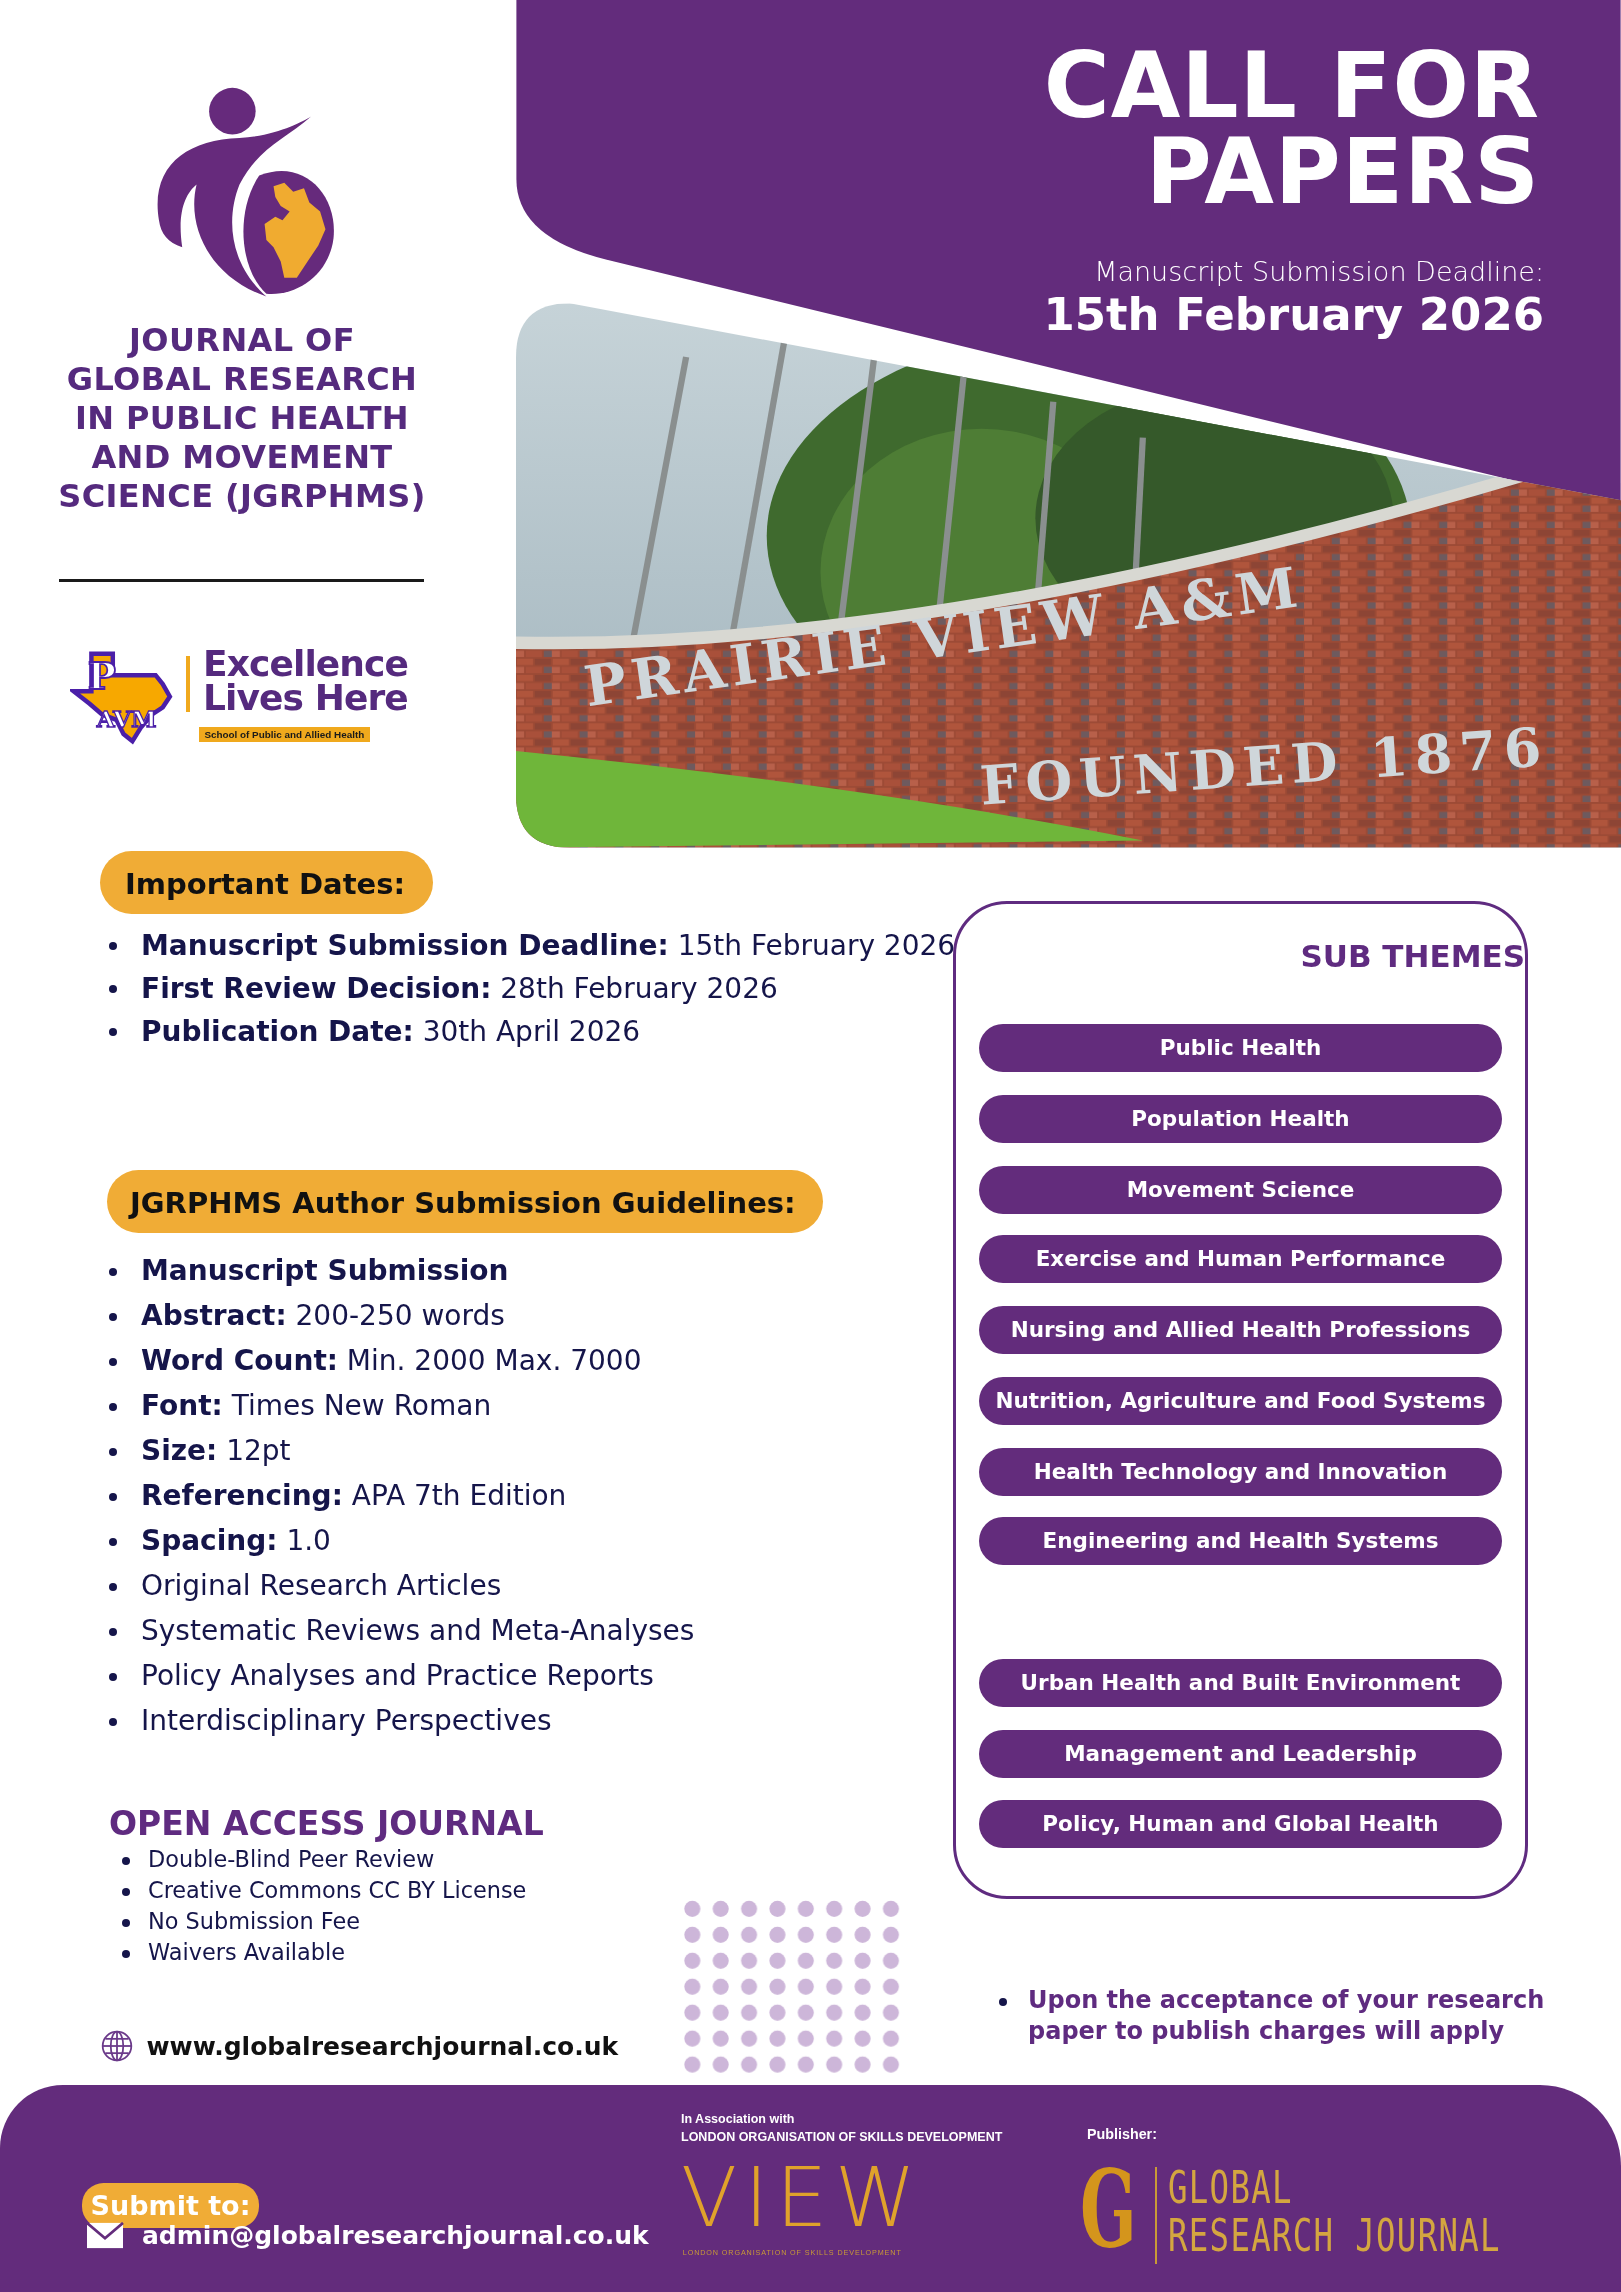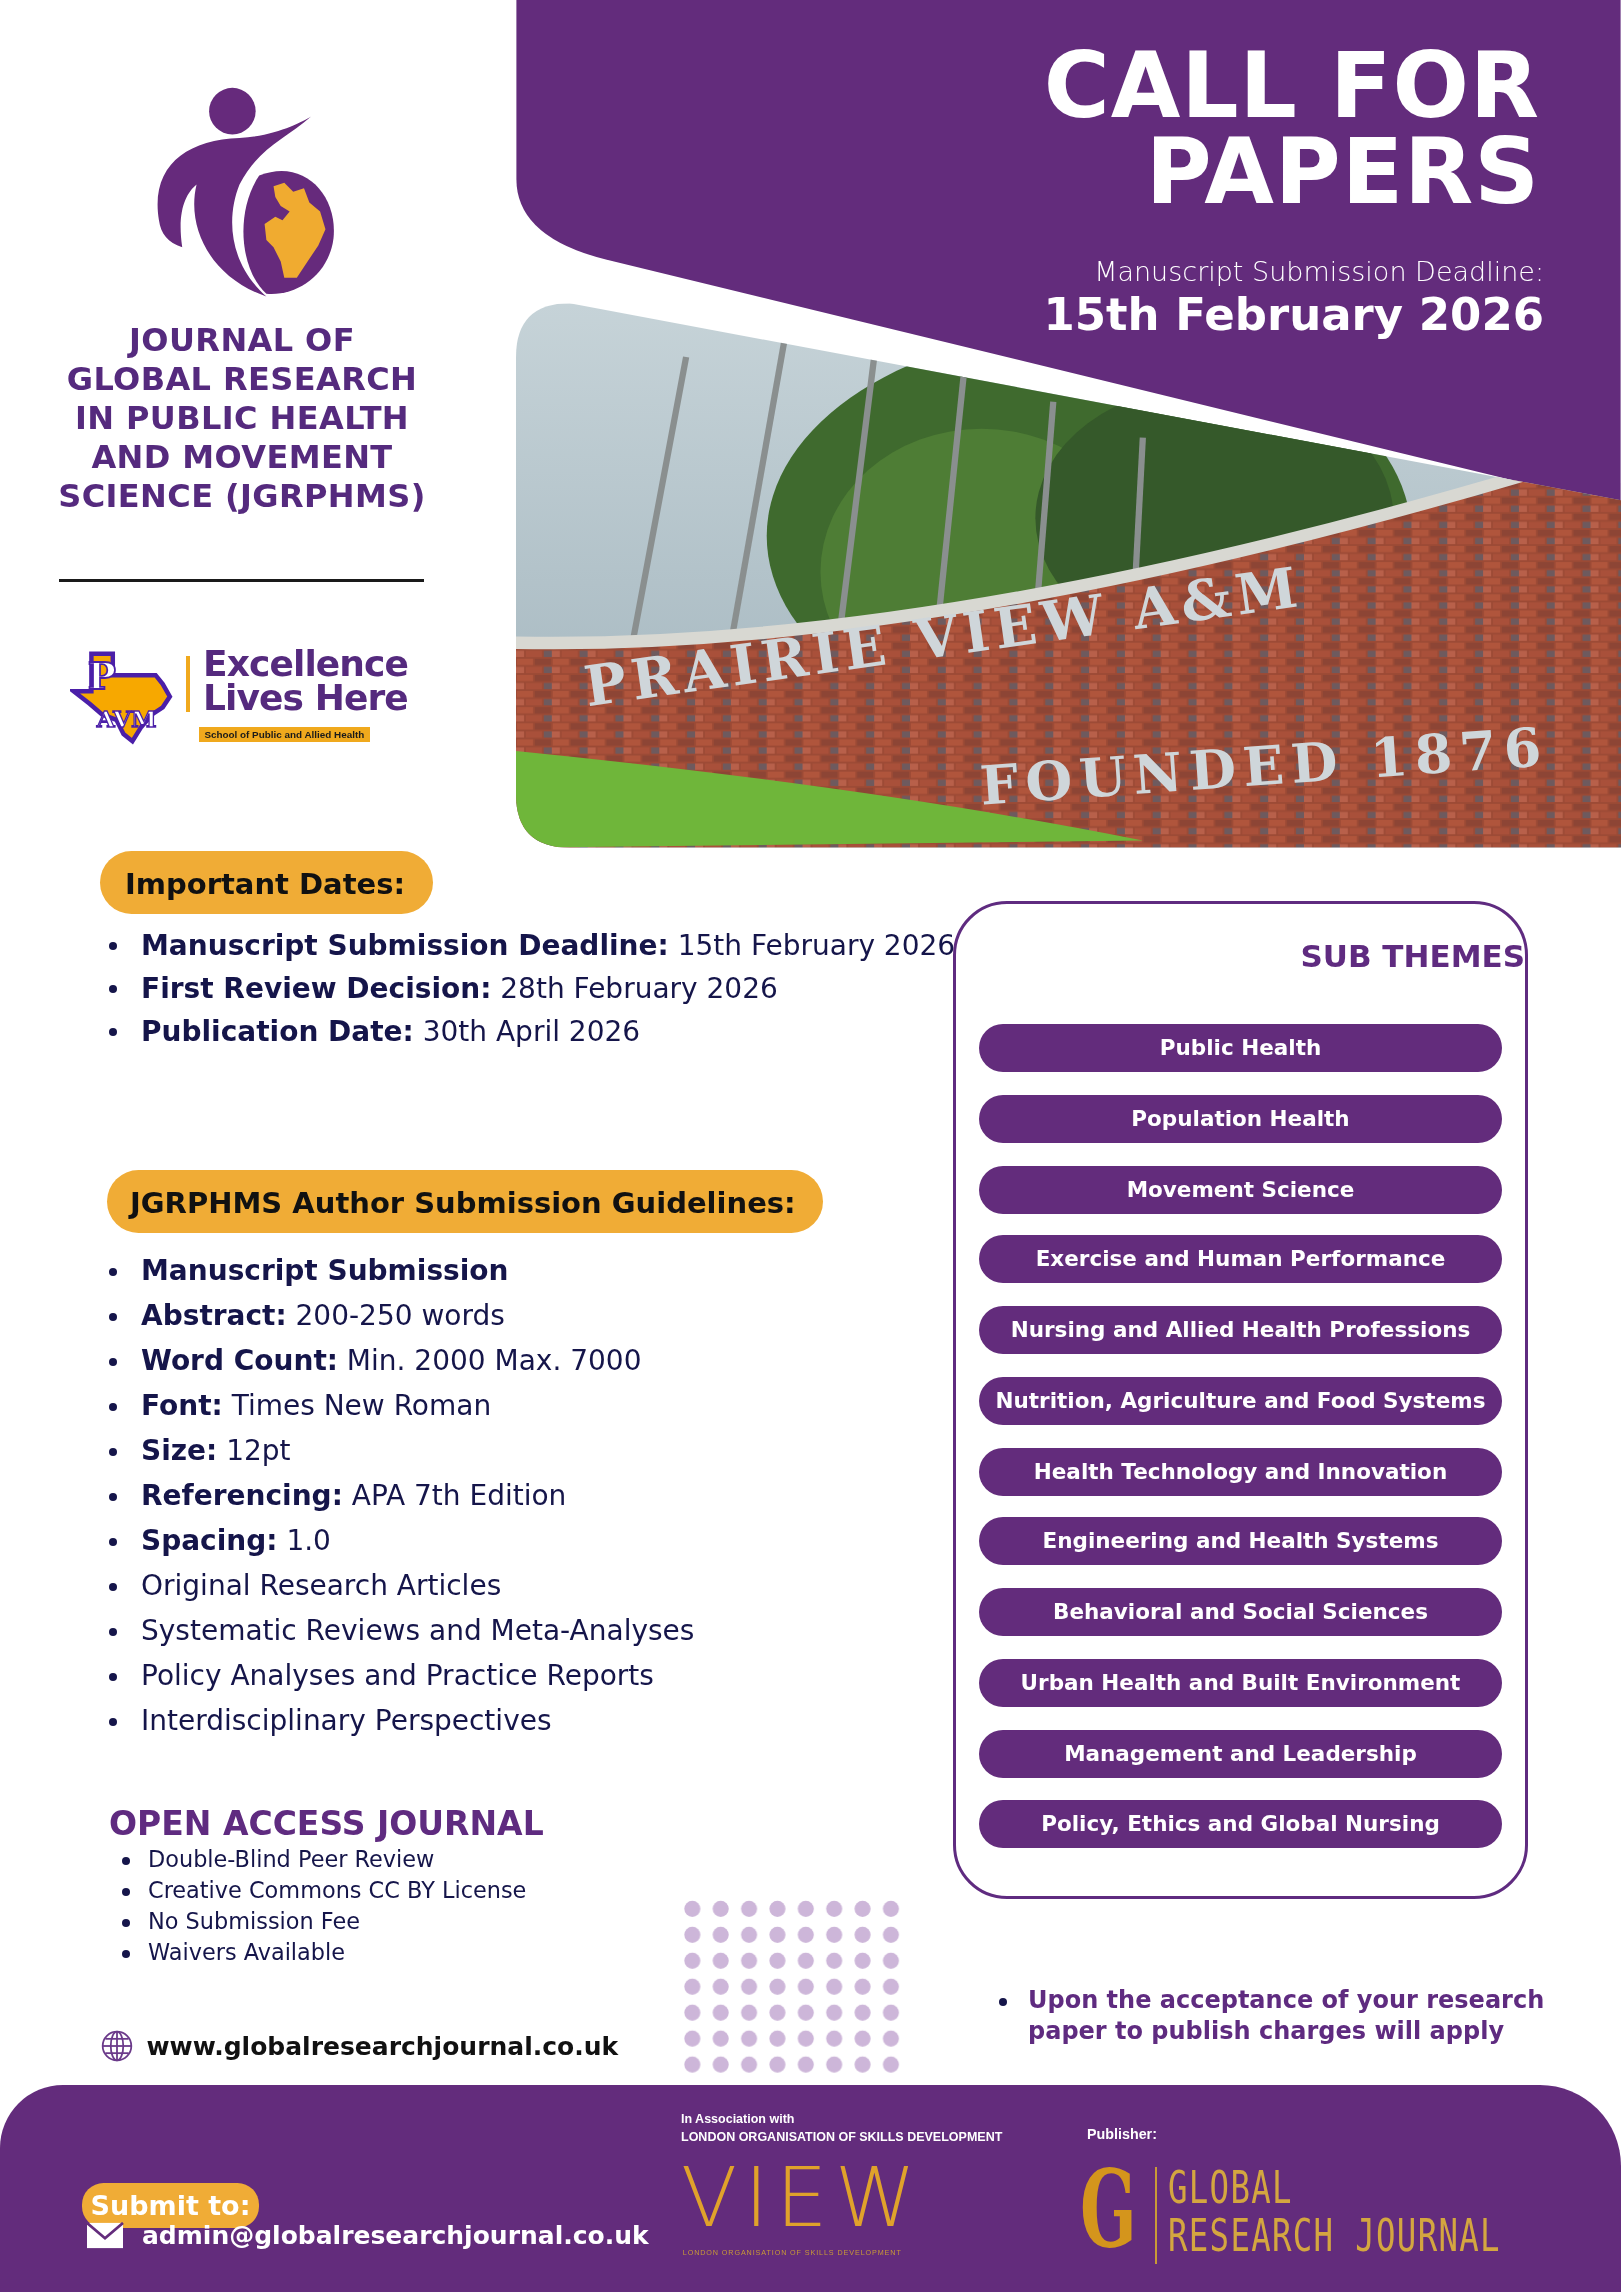--- a/index.html
+++ b/index.html
@@ -275,24 +275,23 @@
 <div class="themes-card">
   <div class="themes-title">SUB THEMES</div>
   <div class="theme-pill" style="top:120px">Public Health</div>
   <div class="theme-pill" style="top:191px">Population Health</div>
   <div class="theme-pill" style="top:262px">Movement Science</div>
   <div class="theme-pill" style="top:331px">Exercise and Human Performance</div>
   <div class="theme-pill" style="top:402px">Nursing and Allied Health Professions</div>
   <div class="theme-pill" style="top:473px">Nutrition, Agriculture and Food Systems</div>
   <div class="theme-pill" style="top:544px">Health Technology and Innovation</div>
   <div class="theme-pill" style="top:613px">Engineering and Health Systems</div>
-  <div class="theme-pill" style="top:684px">Behavioral and Social Sciences</div>
   <div class="theme-pill" style="top:755px">Urban Health and Built Environment</div>
   <div class="theme-pill" style="top:826px">Management and Leadership</div>
-  <div class="theme-pill" style="top:896px">Policy, Ethics and Global Nursing</div>
+  <div class="theme-pill" style="top:896px">Policy, Human and Global Health</div>
 </div>
 
 <div class="charges">Upon the acceptance of your research paper to publish charges will apply</div>
 
 <div class="footer">
   <div class="submit-pill">Submit to:</div>
   <div class="email">
     <svg viewBox="0 0 42 30">
       <rect x="1" y="1" width="40" height="28" fill="#fff"></rect>
       <path d="M1 1 L21 18 L41 1" fill="none" stroke="#632c7c" stroke-width="3"></path>

